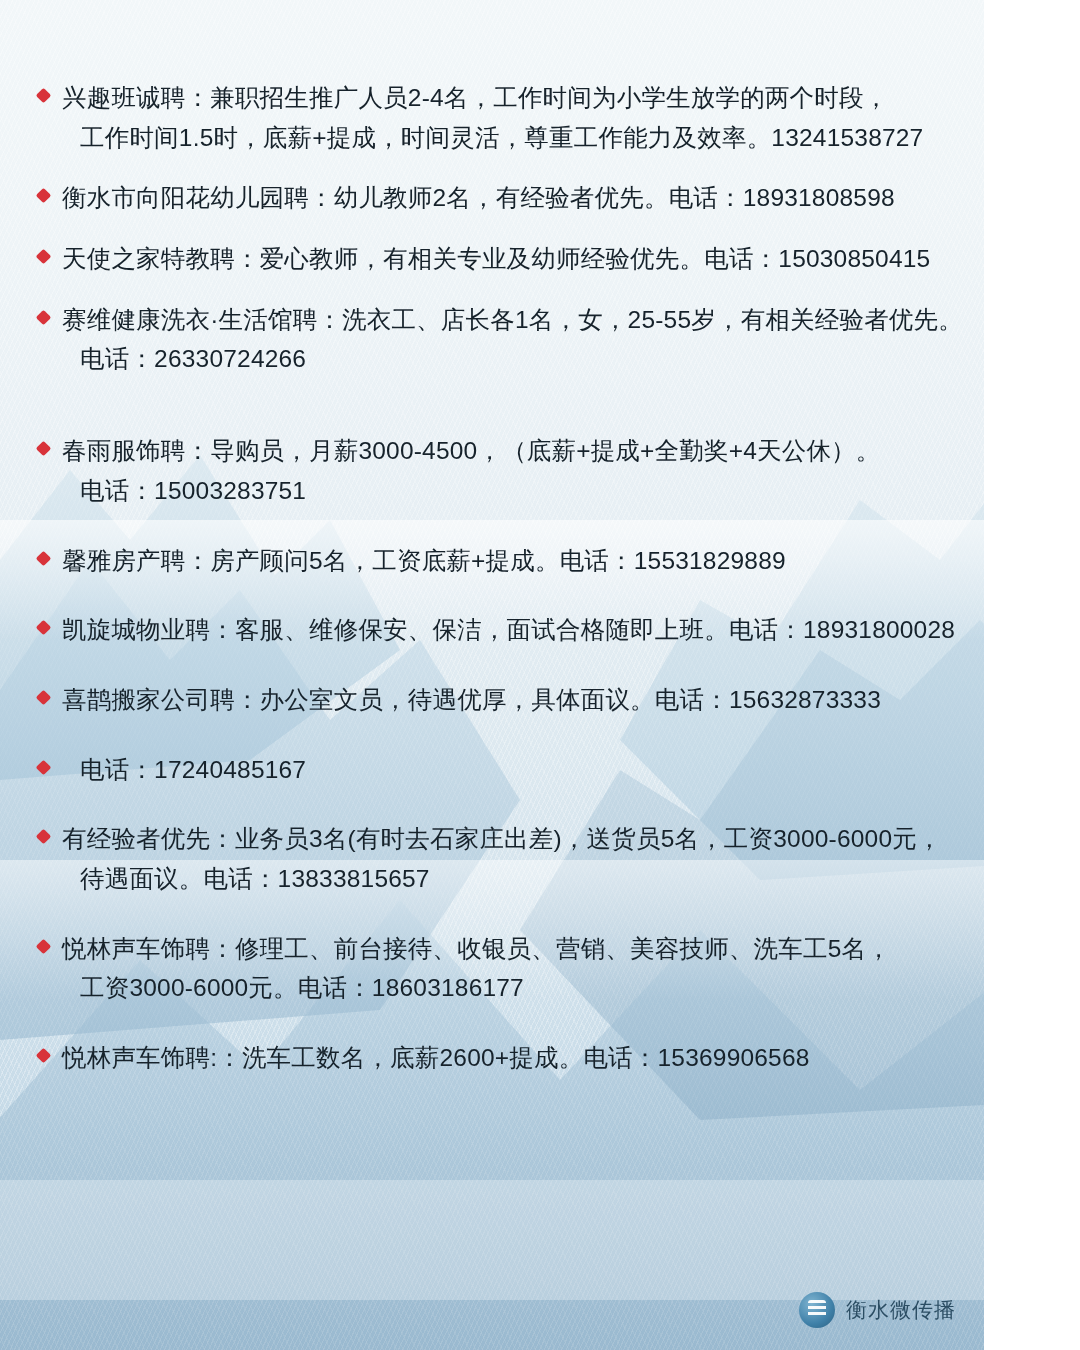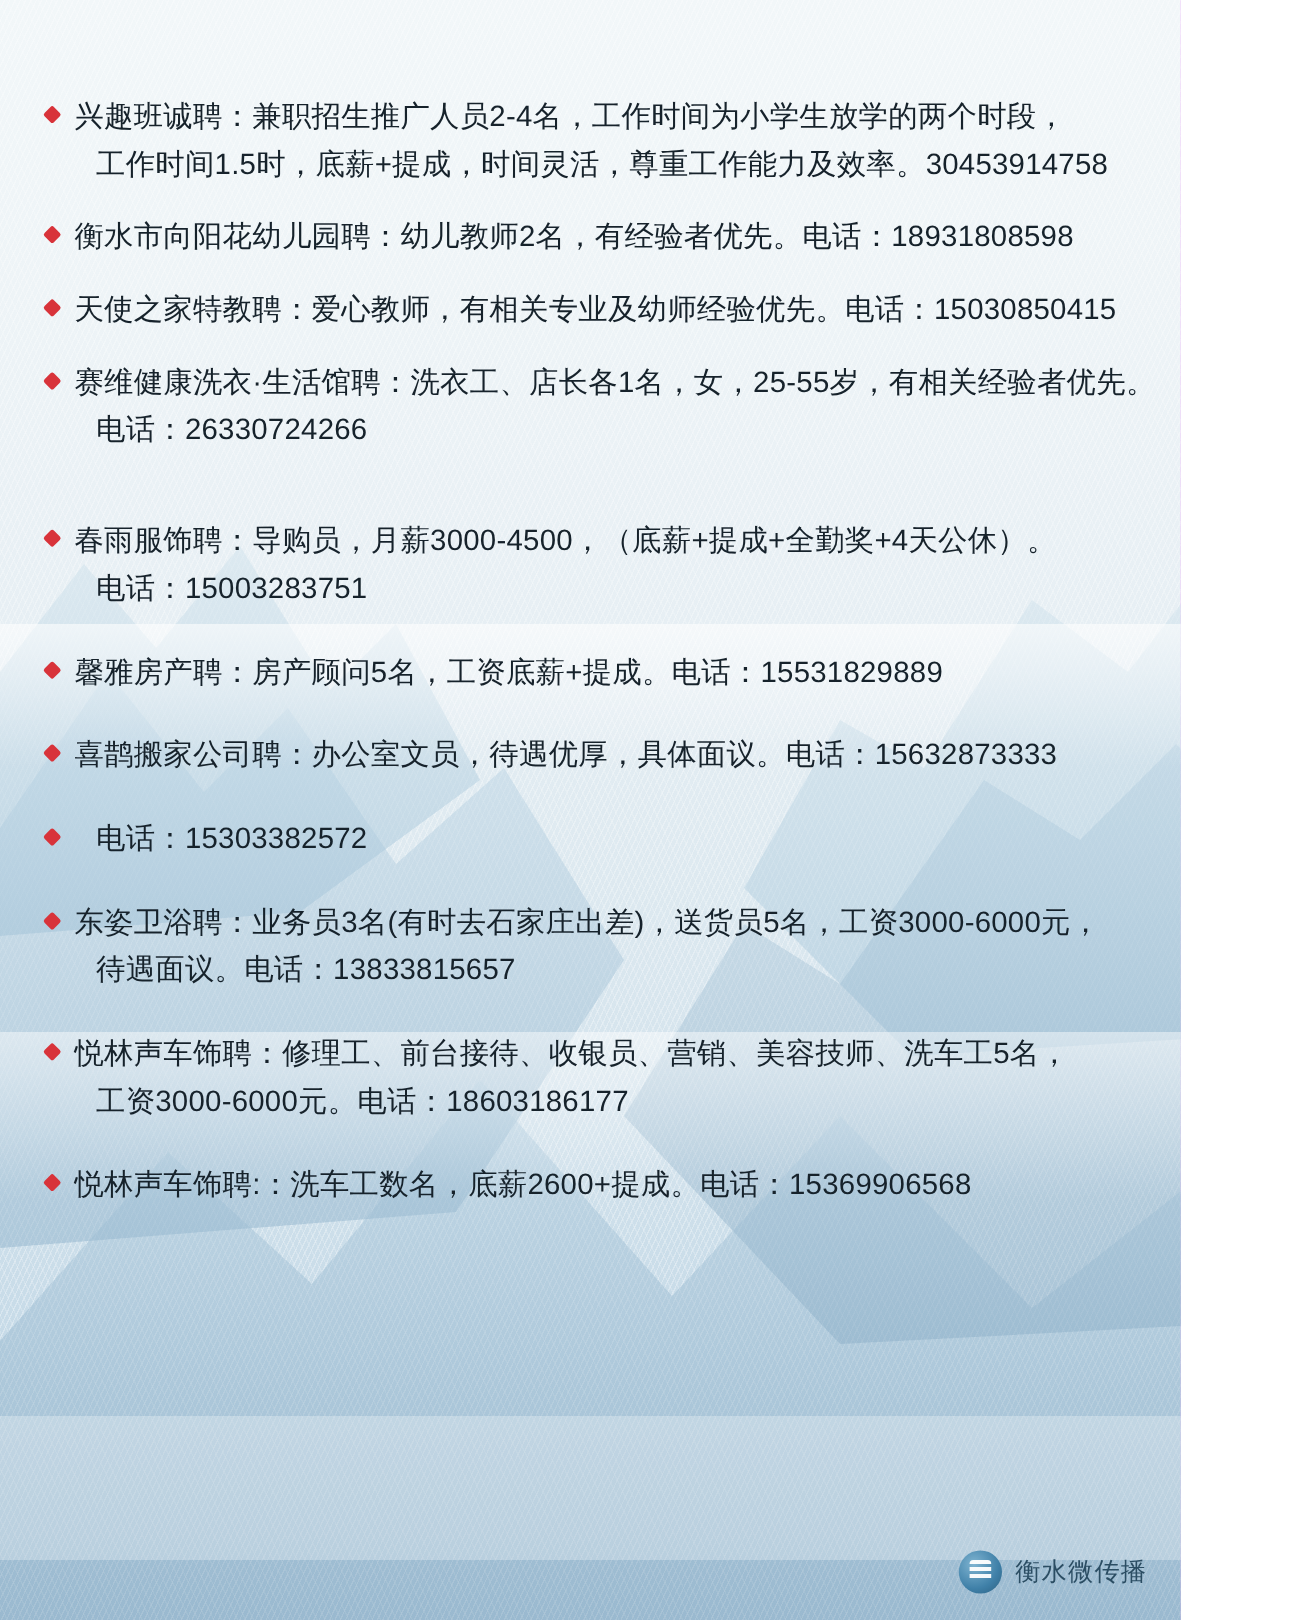--- a/index.html
+++ b/index.html
@@ -174,21 +174,21 @@
     <rect x="0" y="860" width="1080" height="140" fill="url(#mist)" opacity=".55"></rect>
     <rect x="0" y="1180" width="1080" height="120" fill="#ffffff" opacity=".28"></rect>
   </svg>
 
   <div class="content">
     <div class="ad-list">
 
       <div class="ad-item">
         <span class="bullet"></span>
         <span class="ad-line">兴趣班诚聘：兼职招生推广人员2-4名，工作时间为小学生放学的两个时段，</span>
-        <span class="ad-line indent">工作时间1.5时，底薪+提成，时间灵活，尊重工作能力及效率。30453914758</span>
+        <span class="ad-line indent">工作时间1.5时，底薪+提成，时间灵活，尊重工作能力及效率。13241538727</span>
       </div>
 
 
       <div class="ad-item">
         <span class="bullet"></span>
         <span class="ad-line">衡水市向阳花幼儿园聘：幼儿教师2名，有经验者优先。电话：18931808598</span>
       </div>
 
       <div class="ad-item">
         <span class="bullet"></span>
@@ -205,34 +205,38 @@
         <span class="bullet"></span>
         <span class="ad-line">春雨服饰聘：导购员，月薪3000-4500，（底薪+提成+全勤奖+4天公休）。</span>
         <span class="ad-line indent">电话：15003283751</span>
       </div>
 
       <div class="ad-item gap-md">
         <span class="bullet"></span>
         <span class="ad-line">馨雅房产聘：房产顾问5名，工资底薪+提成。电话：15531829889</span>
       </div>
 
+      <div class="ad-item gap-md">
+        <span class="bullet"></span>
+        <span class="ad-line">凯旋城物业聘：客服、维修保安、保洁，面试合格随即上班。电话：18931800028</span>
+      </div>
 
       <div class="ad-item gap-md">
         <span class="bullet"></span>
         <span class="ad-line">喜鹊搬家公司聘：办公室文员，待遇优厚，具体面议。电话：15632873333</span>
       </div>
 
       <div class="ad-item gap-md">
         <span class="bullet"></span>
-        <span class="ad-line indent">电话：15303382572</span>
-      </div>
-
-      <div class="ad-item gap-md">
-        <span class="bullet"></span>
-        <span class="ad-line">东姿卫浴聘：业务员3名(有时去石家庄出差)，送货员5名，工资3000-6000元，</span>
+        <span class="ad-line indent">电话：17240485167</span>
+      </div>
+
+      <div class="ad-item gap-md">
+        <span class="bullet"></span>
+        <span class="ad-line">有经验者优先：业务员3名(有时去石家庄出差)，送货员5名，工资3000-6000元，</span>
         <span class="ad-line indent">待遇面议。电话：13833815657</span>
       </div>
 
       <div class="ad-item gap-md">
         <span class="bullet"></span>
         <span class="ad-line">悦林声车饰聘：修理工、前台接待、收银员、营销、美容技师、洗车工5名，</span>
         <span class="ad-line indent">工资3000-6000元。电话：18603186177</span>
       </div>
 
       <div class="ad-item">

